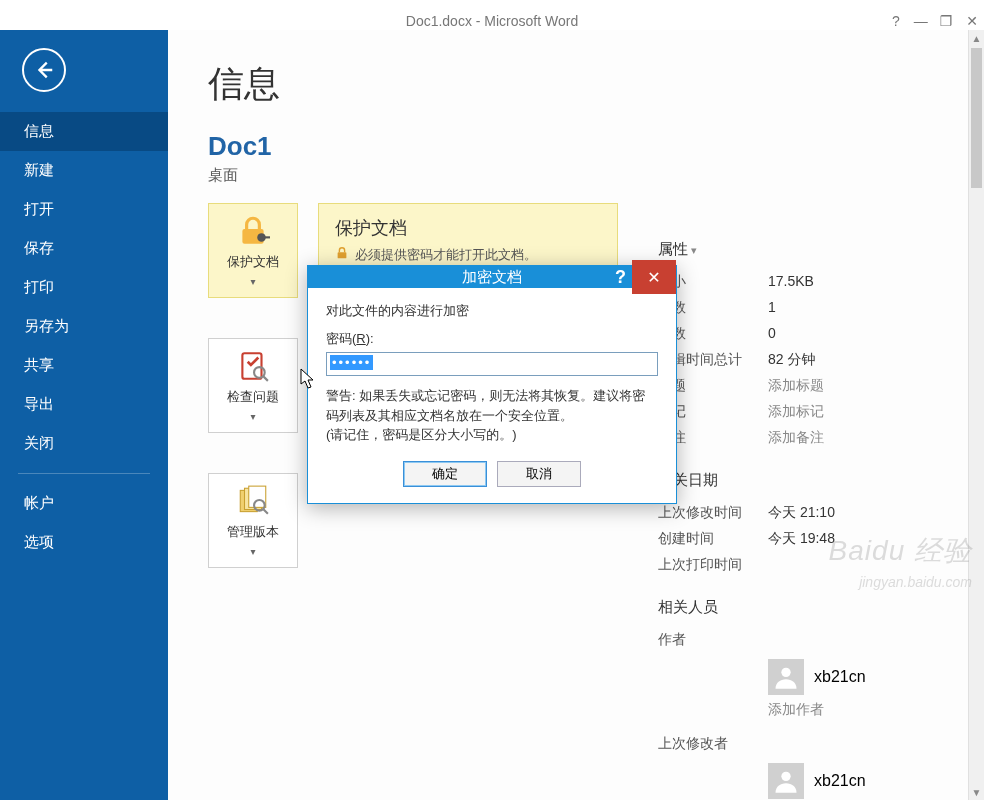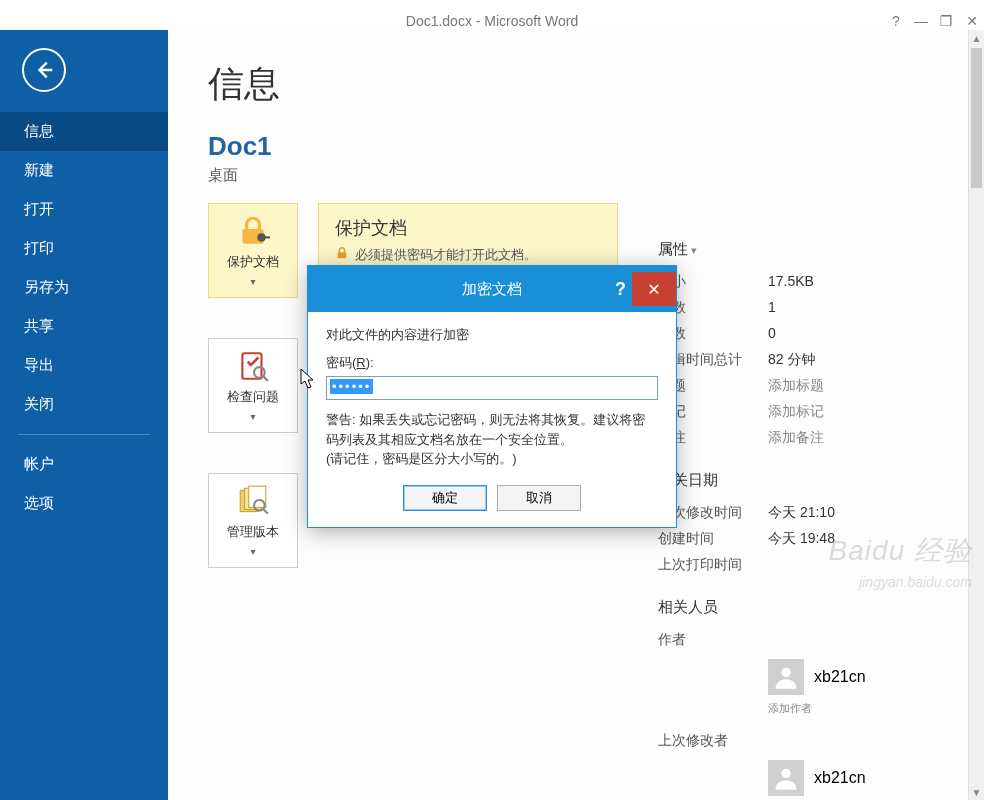--- a/index.html
+++ b/index.html
@@ -47,24 +47,24 @@
 .prop-header { font-size: 15px; color: #333; margin-bottom: 10px; }
 .prop-header::after { content: " ▾"; font-size: 11px; color: #888; }
 .prop-row { display: flex; font-size: 14px; padding: 4px 0; }
 .prop-label { width: 110px; color: #555; }
 .prop-val { color: #333; }
 .prop-val.link { color: #888; cursor: pointer; }
 .section-h { font-size: 15px; color: #333; margin: 20px 0 10px; }
 .person-row { display: flex; align-items: center; gap: 10px; margin: 6px 0 0 110px; }
 .person-avatar { width: 36px; height: 36px; background: #d0d0d0; display: flex; align-items: center; justify-content: center; }
 .person-avatar svg { width: 28px; height: 28px; }
-.add-author { font-size: 11px; color: #888; margin-left: 110px; margin-top: 6px; cursor: pointer; }
+.add-author { font-size: 14px; color: #888; margin-left: 110px; margin-top: 6px; cursor: pointer; }
 
 .dialog { position: absolute; left: 307px; top: 265px; width: 370px; background: #fff; border: 1px solid #198fd8; box-shadow: 0 4px 20px rgba(0,0,0,0.3); }
-.dialog-titlebar { height: 46px; background: #198fd8; display: flex; align-items: center; position: relative; }
+.dialog-titlebar { height: 22px; background: #198fd8; display: flex; align-items: center; position: relative; }
 .dialog-title { position: absolute; left: 50%; transform: translateX(-50%); color: #fff; font-size: 15px; }
 .dialog-help { position: absolute; right: 50px; color: #fff; font-size: 18px; font-weight: bold; cursor: pointer; }
 .dialog-close { position: absolute; right: 0; width: 44px; height: 34px; background: #c84031; color: #fff; display: flex; align-items: center; justify-content: center; font-size: 16px; cursor: pointer; }
 .dialog-body { padding: 14px 18px 16px; font-size: 13px; color: #333; }
 .dialog-subtitle { margin-bottom: 10px; }
 .dialog-label { margin-bottom: 4px; }
 .dialog-label u { text-decoration: underline; }
 .pw-input { width: 100%; height: 24px; border: 1px solid #7a9ebd; padding: 0 6px; font-size: 13px; }
 .pw-input::selection { background: #3399ff; }
 .pw-wrap { position: relative; margin-bottom: 10px; }
@@ -103,20 +103,21 @@
 
 <div class="sidebar">
   <div class="back-btn">
     <svg viewBox="0 0 24 24" fill="none" stroke="#fff" stroke-width="2.5">
         <path d="M15 4l-8 8 8 8M7 12h14"></path>
       </svg>
   </div>
   <div class="nav-item active">信息</div>
   <div class="nav-item">新建</div>
   <div class="nav-item">打开</div>
+  <div class="nav-item">保存</div>
   <div class="nav-item">打印</div>
   <div class="nav-item">另存为</div>
   <div class="nav-item">共享</div>
   <div class="nav-item">导出</div>
   <div class="nav-item">关闭</div>
   <div class="nav-sep"></div>
   <div class="nav-item">帐户</div>
   <div class="nav-item">选项</div>
 </div>
 

